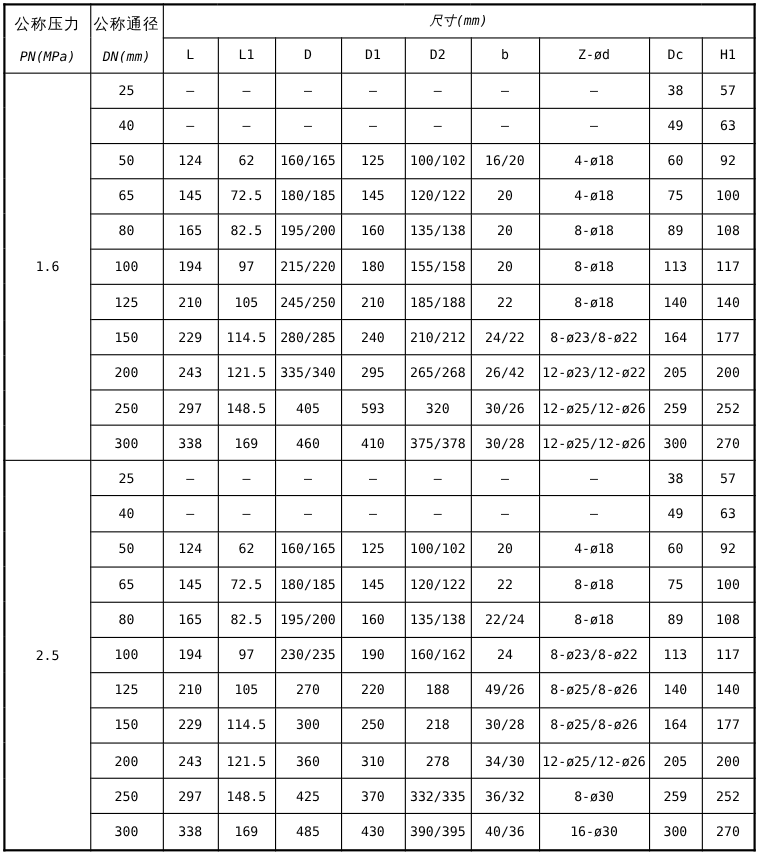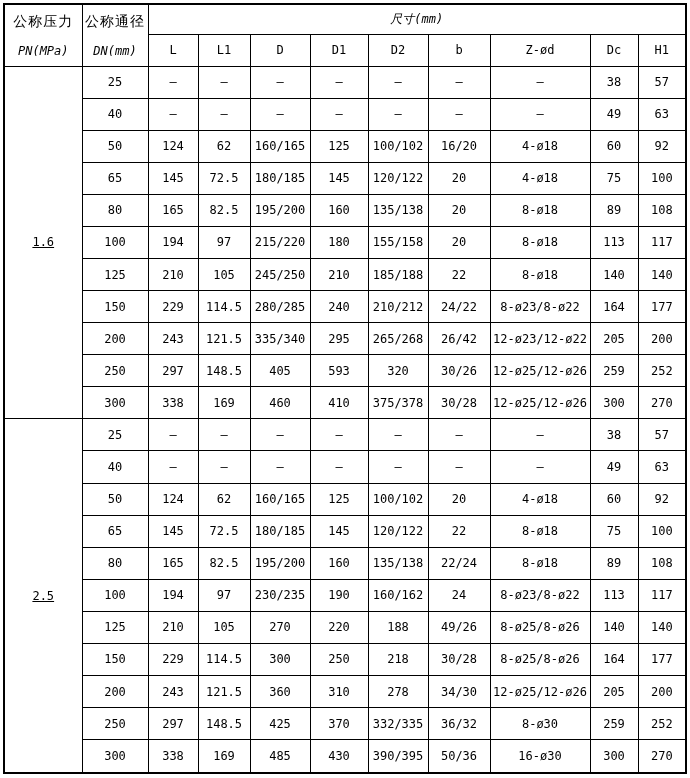--- a/index.html
+++ b/index.html
@@ -41,21 +41,21 @@
   .two-line {
     display: flex;
     flex-direction: column;
     justify-content: space-around;
     height: 58px;
   }
   .cjk { font-size: 14px; letter-spacing: 1px; }
   .unit-line { font-size: 12px; letter-spacing: 0; font-style: italic; }
   .group-title { font-size: 14px; font-style: italic; }
   .sub-hdr { font-size: 13px; }
-  td.pn-cell { font-size: 13px; text-decoration: underline; }
+  td.pn-cell { font-size: 13px; }
 </style>
 </head>
 <body>
 
 <div class="page">
   <table class="spec">
     <colgroup>
       <col style="width:78px">
         <col style="width:66px">
         <col style="width:50px">
@@ -351,20 +351,20 @@
           <td>259</td>
           <td>252</td>
         </tr>
         <tr>
           <td>300</td>
           <td>338</td>
           <td>169</td>
           <td>485</td>
           <td>430</td>
           <td>390/395</td>
-          <td>50/36</td>
+          <td>40/36</td>
           <td>16-ø30</td>
           <td>300</td>
           <td>270</td>
         </tr>
       </tbody>
   </table>
 </div>
 
 </body></html>

